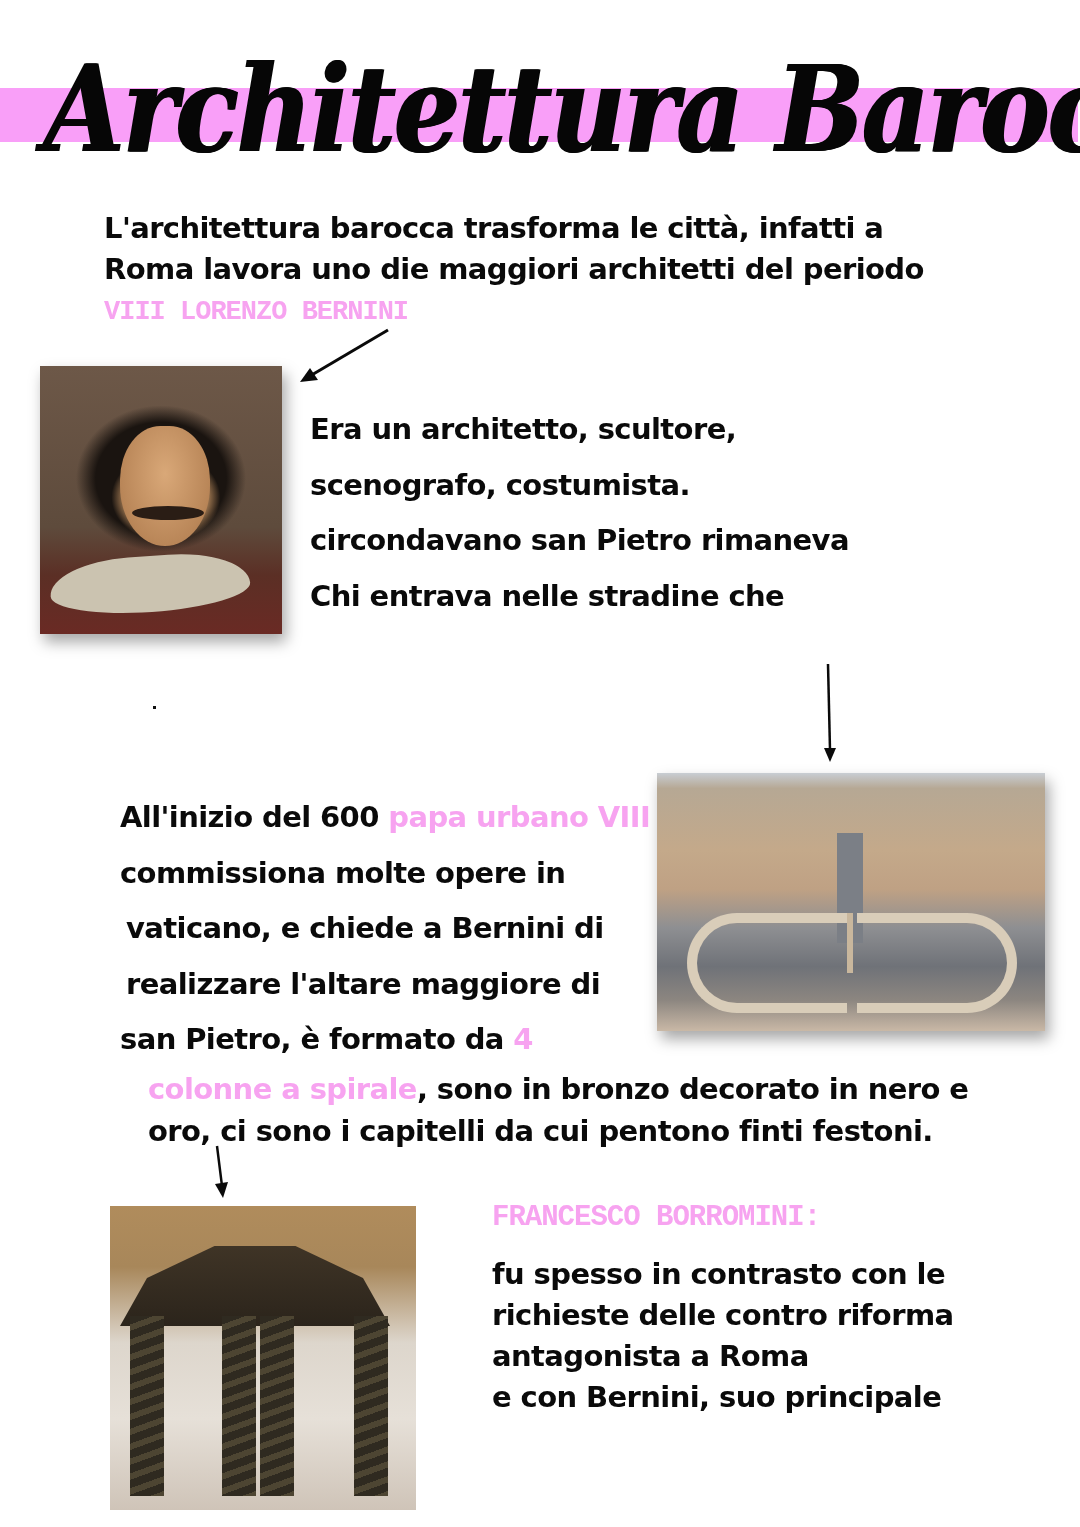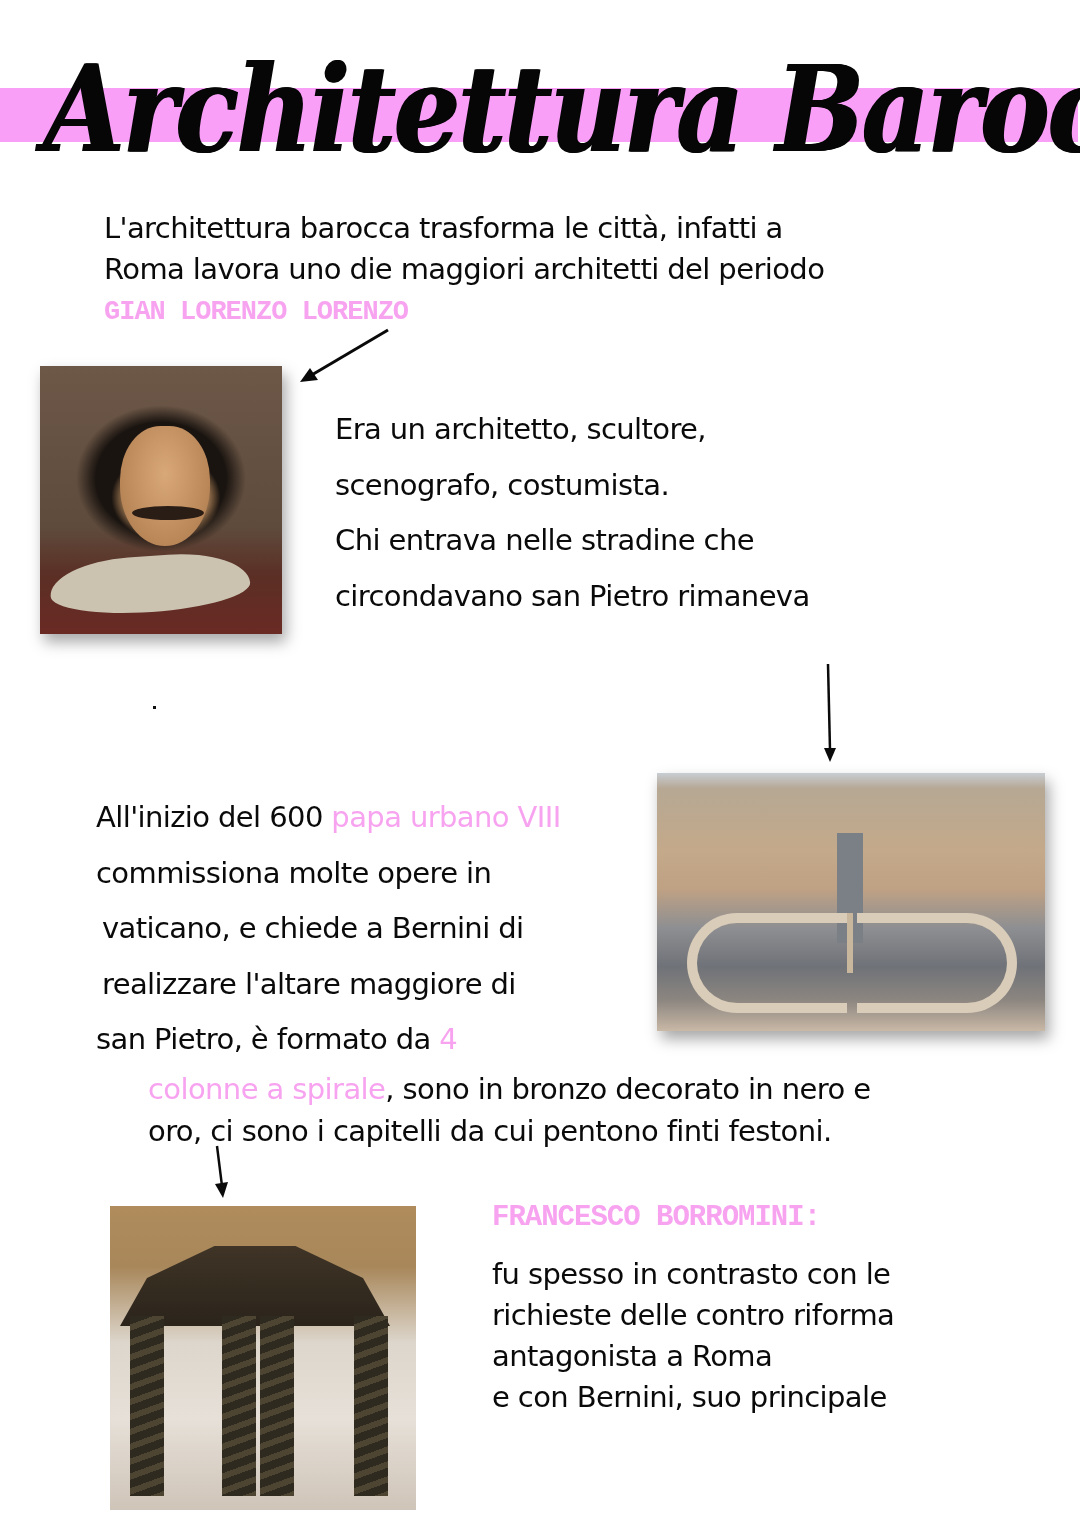--- a/index.html
+++ b/index.html
@@ -17,32 +17,32 @@
     .title {
       left: 44px; top: 40px; width: 1000px; height: 140px;
       font-family: "DejaVu Serif", serif; font-style: italic; font-weight: bold;
       font-size: 104px; line-height: 140px; letter-spacing: -2px;
       color: #060606; white-space: nowrap;
       transform: scaleY(1.15); transform-origin: left center;
       text-shadow: 1px 0 0 #060606, -1px 0 0 #060606;
     }
 
     .txt {
-      font-family: "DejaVu Sans", sans-serif; font-weight: normal;
+      font-family: "DejaVu Sans", sans-serif; font-weight: bold;
       font-size: 29px; color: #0a0a0a; white-space: nowrap; letter-spacing: -0.6px;
     }
     .pink { color: #f7a3f0; }
     .caps { font-family: "Liberation Mono", monospace; font-weight: bold; letter-spacing: -1px; }
 
     .intro { left: 104px; top: 208px; line-height: 41px; }
     .bernini-label { left: 104px; top: 295px; font-size: 27px; line-height: 34px; }
 
-    .bio { left: 335px; top: 402px; line-height: 55.5px; }
+    .bio { left: 310px; top: 402px; line-height: 55.5px; }
 
-    .urbano { left: 96px; top: 790px; line-height: 55.5px; }
+    .urbano { left: 120px; top: 790px; line-height: 55.5px; }
     .urbano .indent { padding-left: 6px; }
     .colonne { left: 104px; top: 1068px; line-height: 42px; margin-left: 44px; }
 
     .borromini-title { left: 492px; top: 1200px; font-size: 29px; line-height: 36px; }
     .borromini-text { left: 492px; top: 1254px; line-height: 41px; }
 
     
     .img {
       box-shadow: 4px 8px 14px rgba(0,0,0,0.35);
       overflow: hidden;
@@ -110,38 +110,38 @@
 </head>
 <body>
 
 <div class="abs title-band"></div>
 <div class="abs title">Architettura Barocca</div>
 
 <div class="abs txt intro">
   <div>L'architettura barocca trasforma le città, infatti a</div>
   <div>Roma lavora uno die maggiori architetti del periodo</div>
 </div>
-<div class="abs txt pink caps bernini-label">GIAN LORENZO LORENZO</div>
+<div class="abs txt pink caps bernini-label">VIII LORENZO BERNINI</div>
 
 <svg class="arrow" style="left:296px;top:326px;" width="100" height="60">
   <line x1="92" y1="4" x2="14" y2="50" stroke="#0a0a0a" stroke-width="3"></line>
   <polygon points="4,56 14,42 22,54" fill="#0a0a0a"></polygon>
 </svg>
 
 <div class="abs img portrait" title="portrait of Gian Lorenzo Bernini">
   <div class="face"></div>
   <div class="mustache"></div>
   <div class="collar"></div>
 </div>
 
 <div class="abs txt bio">
   <div>Era un architetto, scultore,</div>
   <div>scenografo, costumista.</div>
+  <div>circondavano san Pietro rimaneva</div>
   <div>Chi entrava nelle stradine che</div>
-  <div>circondavano san Pietro rimaneva</div>
 </div>
 
 <svg class="arrow" style="left:820px;top:664px;" width="20" height="102">
   <line x1="8" y1="0" x2="10" y2="86" stroke="#0a0a0a" stroke-width="2.5"></line>
   <polygon points="4,84 16,84 10,98" fill="#0a0a0a"></polygon>
 </svg>
 
 <div class="abs dot"></div>
 
 <div class="abs img piazza" title="aerial view of Piazza San Pietro">

